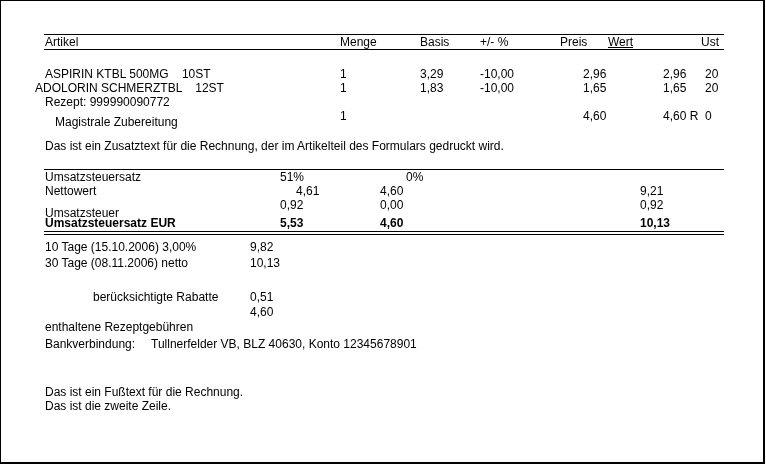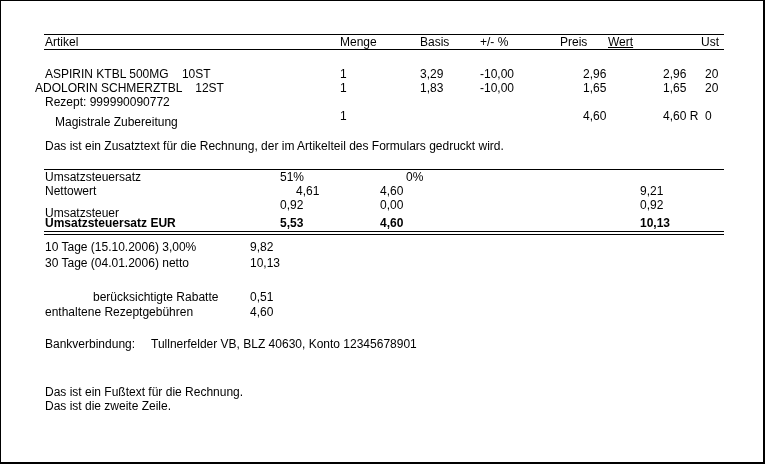--- a/index.html
+++ b/index.html
@@ -82,28 +82,28 @@
   <span class="abs r b" style="left:280px;width:55px;top:216px;">5,53</span>
   <span class="abs r b" style="left:380px;width:48px;top:216px;">4,60</span>
   <span class="abs r b" style="left:640px;width:48px;top:216px;">10,13</span>
 </div>
 <div class="hline" style="left:44px;top:231px;width:680px;"></div>
 <div class="hline" style="left:44px;top:234px;width:680px;"></div>
 
 <div>
   <span class="abs" style="left:45px;top:240px;">10 Tage (15.10.2006) 3,00%</span>
   <span class="abs r" style="left:250px;width:60px;top:240px;">9,82</span>
-  <span class="abs" style="left:45px;top:256px;">30 Tage (04.01.2006) netto</span>
+  <span class="abs" style="left:45px;top:256px;">30 Tage (08.11.2006) netto</span>
   <span class="abs r" style="left:250px;width:60px;top:256px;">10,13</span>
 </div>
 
 <div>
   <span class="abs" style="left:45px;top:290px;margin-left:48px;">berücksichtigte Rabatte</span>
   <span class="abs r" style="left:250px;width:60px;top:290px;">0,51</span>
-  <span class="abs" style="left:45px;top:305px;">enthaltene Rezeptgebühren</span>
+  <span class="abs" style="left:45px;top:320px;">enthaltene Rezeptgebühren</span>
   <span class="abs r" style="left:250px;width:60px;top:305px;">4,60</span>
 </div>
 
 <span class="abs" style="left:45px;top:337px;">Bankverbindung:</span>
 <span class="abs" style="left:151px;top:337px;">Tullnerfelder VB, BLZ 40630, Konto 12345678901</span>
 
 <span class="abs" style="left:45px;top:385px;">Das ist ein Fußtext für die Rechnung.</span>
 <span class="abs" style="left:45px;top:399px;">Das ist die zweite Zeile.</span>
 
 </body></html>

